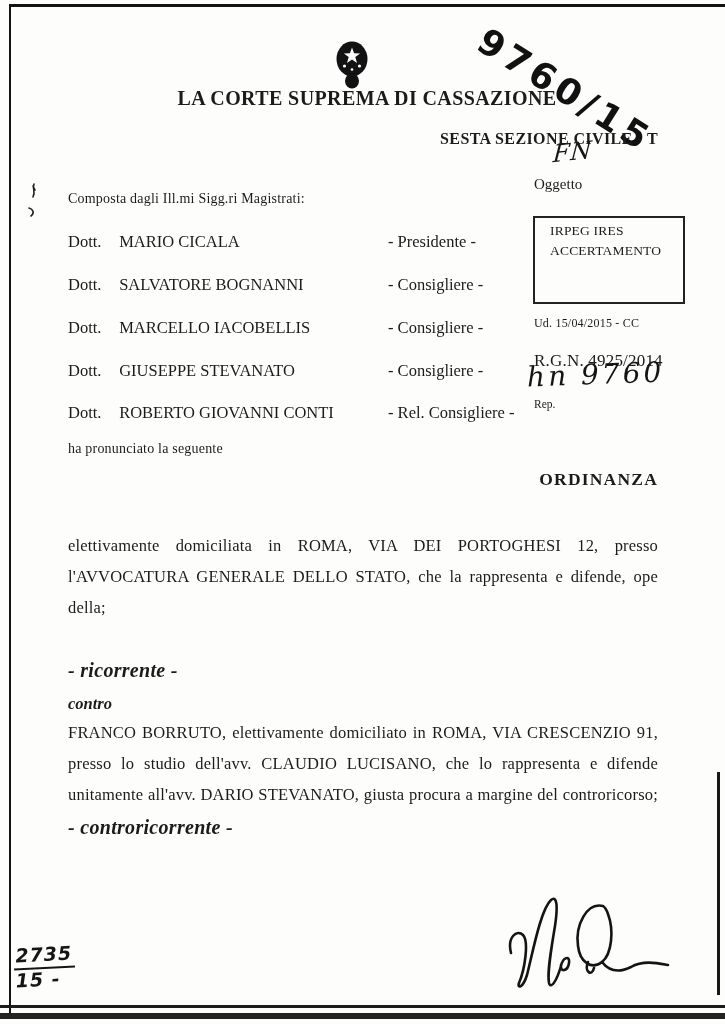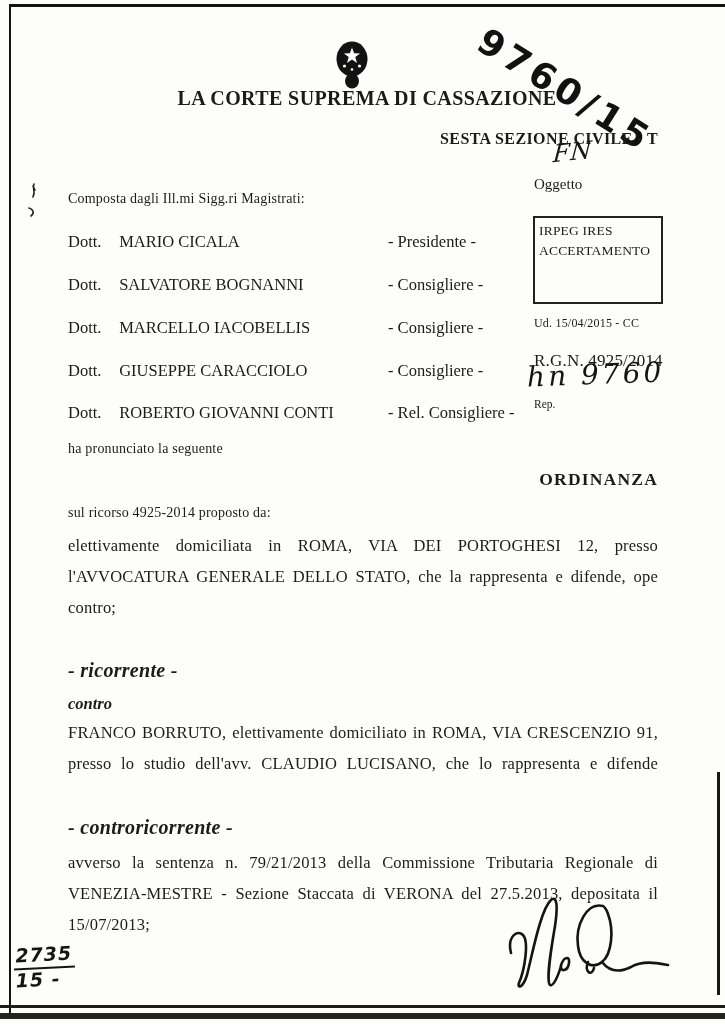--- a/index.html
+++ b/index.html
@@ -36,21 +36,21 @@
     position:absolute;left:553px;top:138px;
     font-style:italic;font-size:24px;font-family:"DejaVu Serif",serif;
     transform:rotate(-6deg) skewX(-10deg);letter-spacing:1px;color:#161616;
   }
   .margin-ink{position:absolute;left:26px;top:182px;}
 
   
   .oggetto-label{position:absolute;left:534px;top:176px;font-size:15px;}
   .oggetto-box{
     position:absolute;left:533px;top:216px;width:118px;height:78px;
-    border:2px solid #222;padding:3px 4px;font-size:13.5px;line-height:1.45;
+    border:2px solid #222;padding:3px 15px;font-size:13.5px;line-height:1.45;
     letter-spacing:0.2px;
   }
   .udienza{position:absolute;left:534px;top:316px;font-size:12px;letter-spacing:0.2px;}
   .rgn{position:absolute;left:534px;top:351px;font-size:17px;letter-spacing:0.2px;}
   .hand-number{
     position:absolute;left:527px;top:358px;font-family:"DejaVu Serif",serif;
     font-style:italic;font-size:28px;letter-spacing:3px;transform:rotate(-2deg);
     color:#141414;
   }
   .rep-label{position:absolute;left:534px;top:398px;font-size:11.5px;}
@@ -148,54 +148,49 @@
     <span>SALVATORE BOGNANNI</span>
     <span class="mag-role">- Consigliere -</span>
   </div>
   <div class="mag-row" style="top:318px">
     <span class="mag-title">Dott.</span>
     <span>MARCELLO IACOBELLIS</span>
     <span class="mag-role">- Consigliere -</span>
   </div>
   <div class="mag-row" style="top:361px">
     <span class="mag-title">Dott.</span>
-    <span>GIUSEPPE CARACCIOLO</span>
+    <span>GIUSEPPE STEVANATO</span>
     <span class="mag-role">- Consigliere -</span>
   </div>
   <div class="mag-row" style="top:403px">
     <span class="mag-title">Dott.</span>
     <span>ROBERTO GIOVANNI CONTI</span>
     <span class="mag-role">- Rel. Consigliere -</span>
   </div>
 
   <div class="line pronounce">ha pronunciato la seguente</div>
   <div class="order-title">ORDINANZA</div>
-  <div class="line ricorso">sul ricorso 4925-2014 proposto da:</div>
 
   <div class="para para-appellant">
     <div class="jline">elettivamente domiciliata in ROMA, VIA DEI PORTOGHESI 12, presso</div>
     <div class="jline">l'AVVOCATURA GENERALE DELLO STATO, che la rappresenta e difende, ope</div>
-    <div class="lline">contro;</div>
+    <div class="lline">della;</div>
   </div>
 
   <div class="side-label ricorrente">- ricorrente -</div>
   <div class="contro">contro</div>
 
   <div class="para para-respondent">
     <div class="jline">FRANCO BORRUTO, elettivamente domiciliato in ROMA, VIA CRESCENZIO 91,</div>
     <div class="jline">presso lo studio dell'avv. CLAUDIO LUCISANO, che lo rappresenta e difende</div>
+    <div class="jline">unitamente all'avv. DARIO STEVANATO, giusta procura a margine del controricorso;</div>
   </div>
 
   <div class="side-label controricorrente">- controricorrente -</div>
 
-  <div class="para para-judgment">
-    <div class="jline">avverso la sentenza n. 79/21/2013 della Commissione Tributaria Regionale di</div>
-    <div class="jline">VENEZIA-MESTRE - Sezione Staccata di VERONA del 27.5.2013, depositata il</div>
-    <div class="lline">15/07/2013;</div>
-  </div>
 
   <svg class="signature" width="170" height="100" viewBox="0 0 170 100">
     <g stroke="#141414" stroke-width="2.6" fill="none" stroke-linecap="round">
       <path d="M8 60 C4 44,14 36,20 42 C26 48,22 76,16 90 C14 96,20 95,24 82 C30 58,38 16,48 7 C54 2,55 13,52 33 C48 57,44 80,46 90 C48 97,54 87,58 73 C60 64,67 62,66 70 C65 78,57 80,58 72"></path>
       <path d="M100 13 C84 9,72 32,75 53 C77 70,89 77,99 69 C109 61,111 37,105 21 C103 15,100 13,100 13"></path>
       <path d="M85 69 C81 79,89 84,91 75"></path>
       <path d="M99 69 C106 78,116 80,128 74 C140 67,154 70,165 72"></path>
     </g>
   </svg>
 

